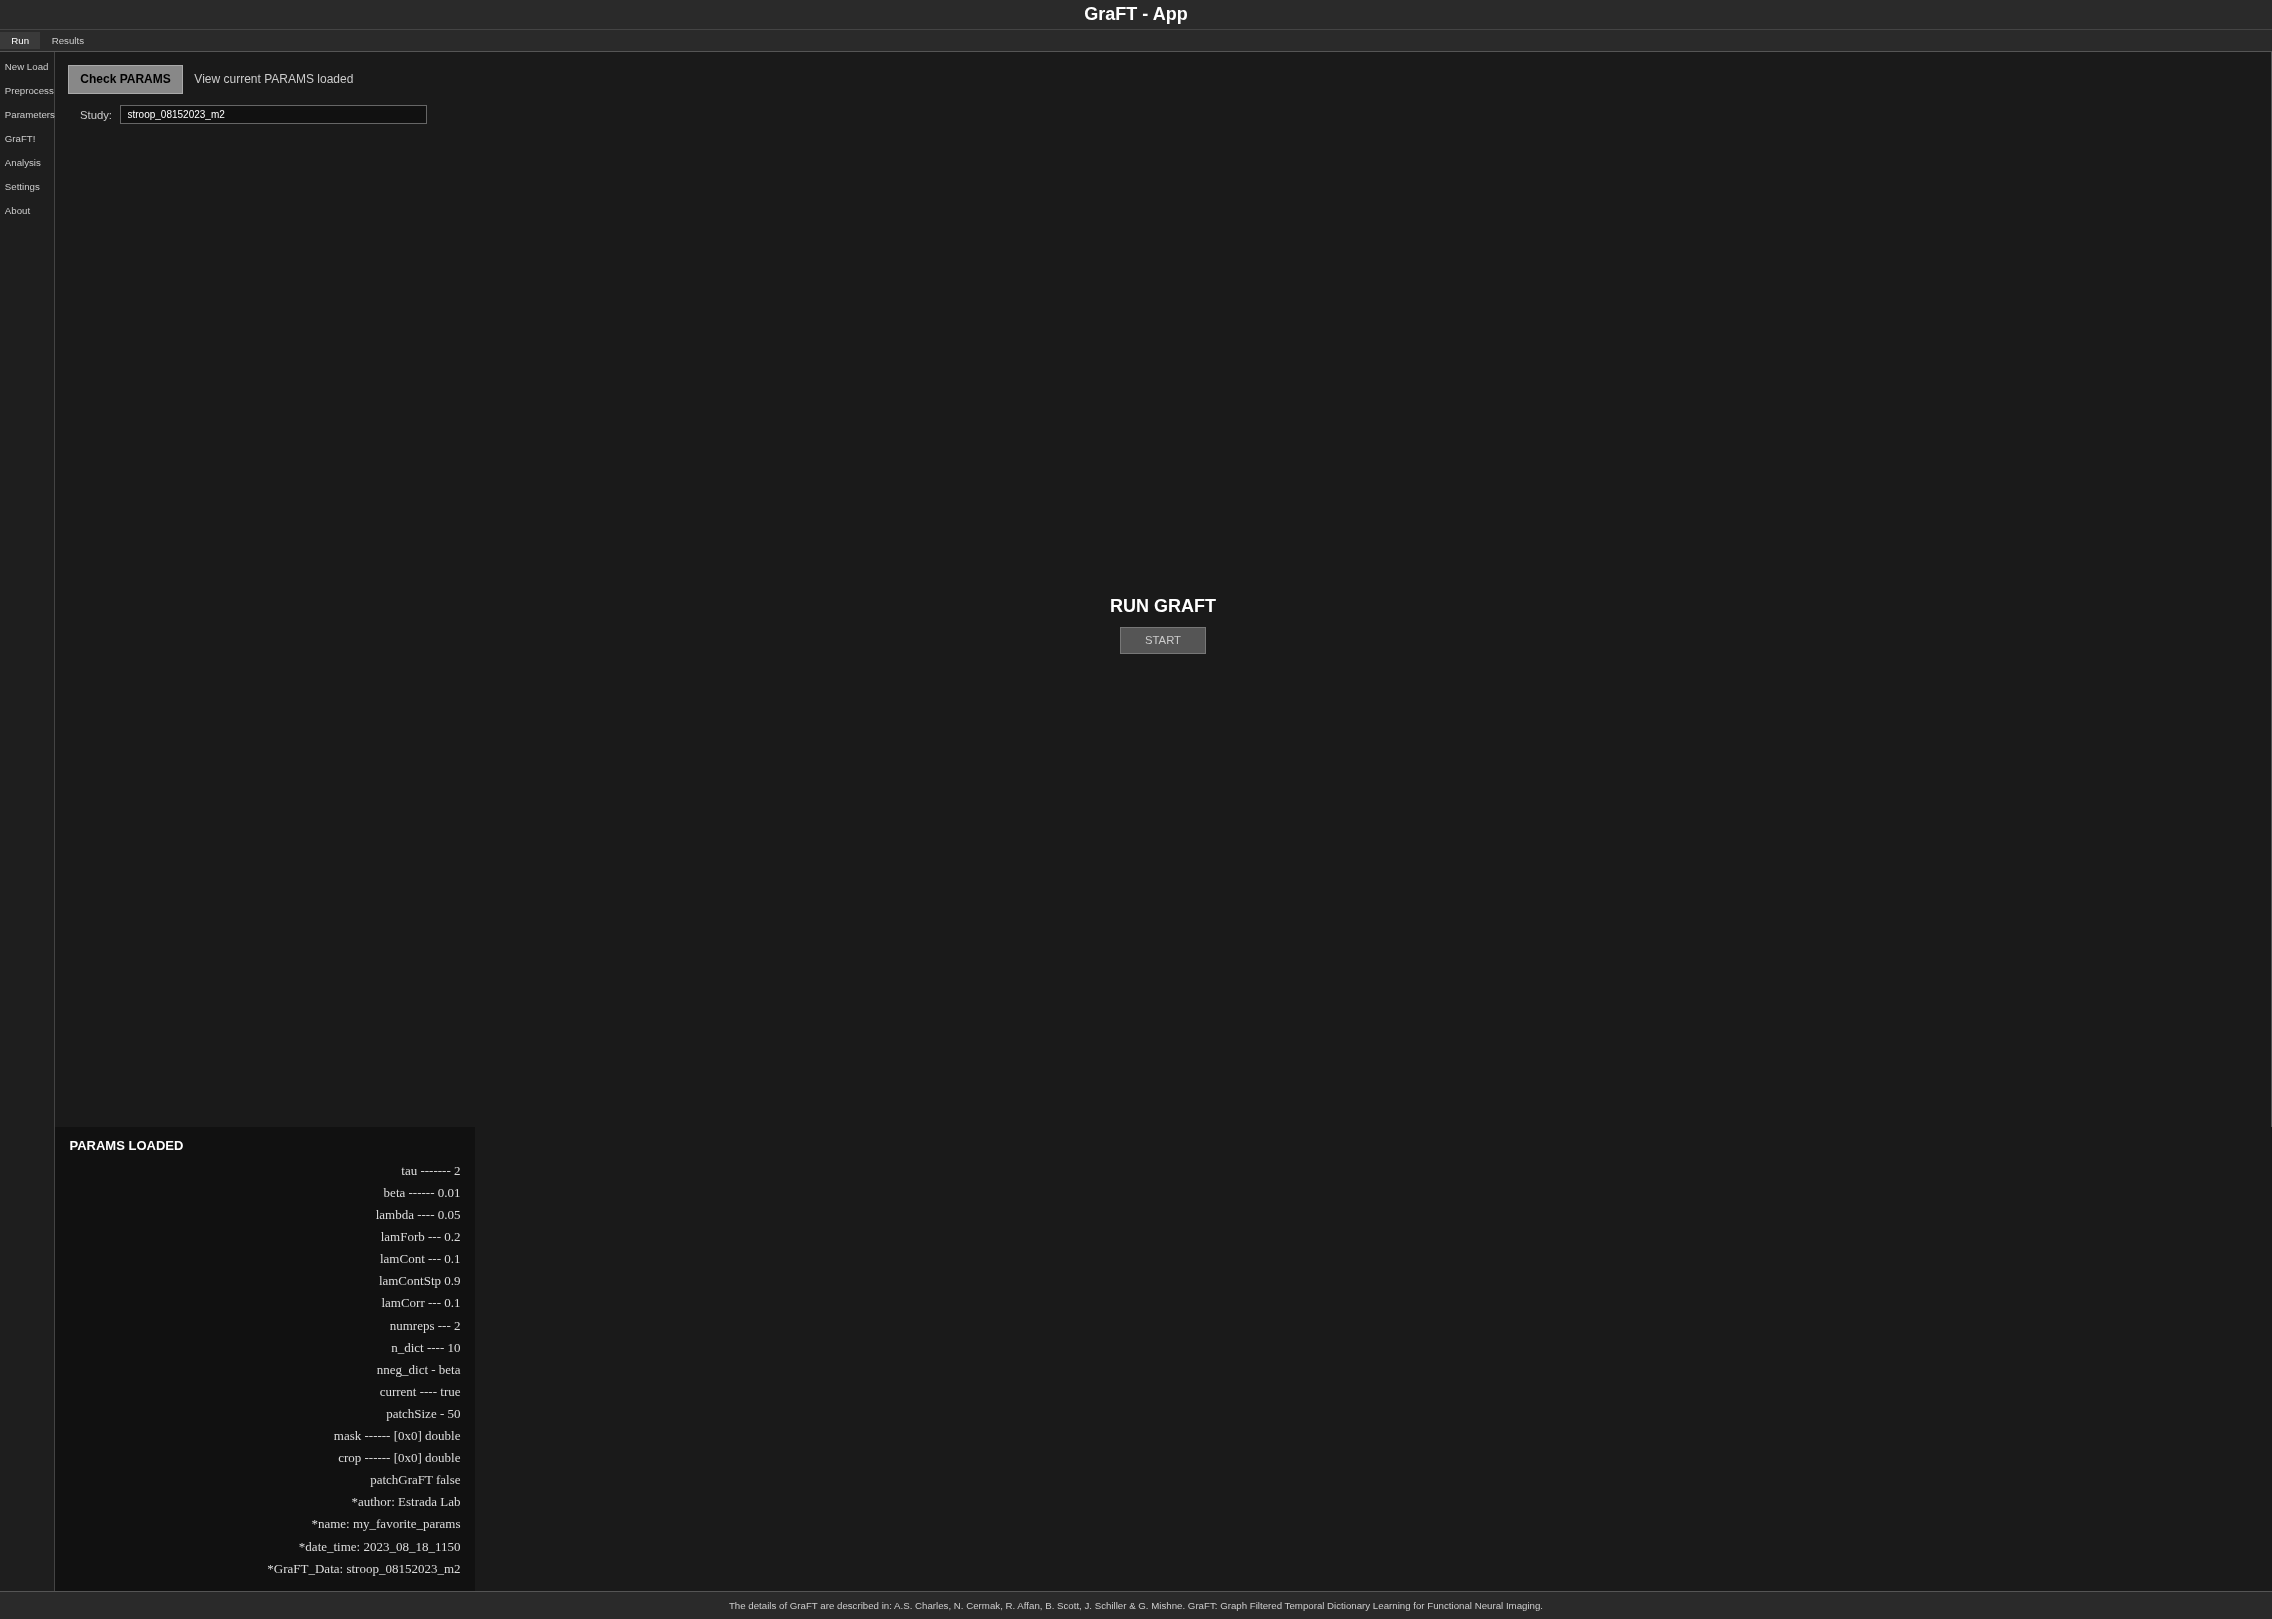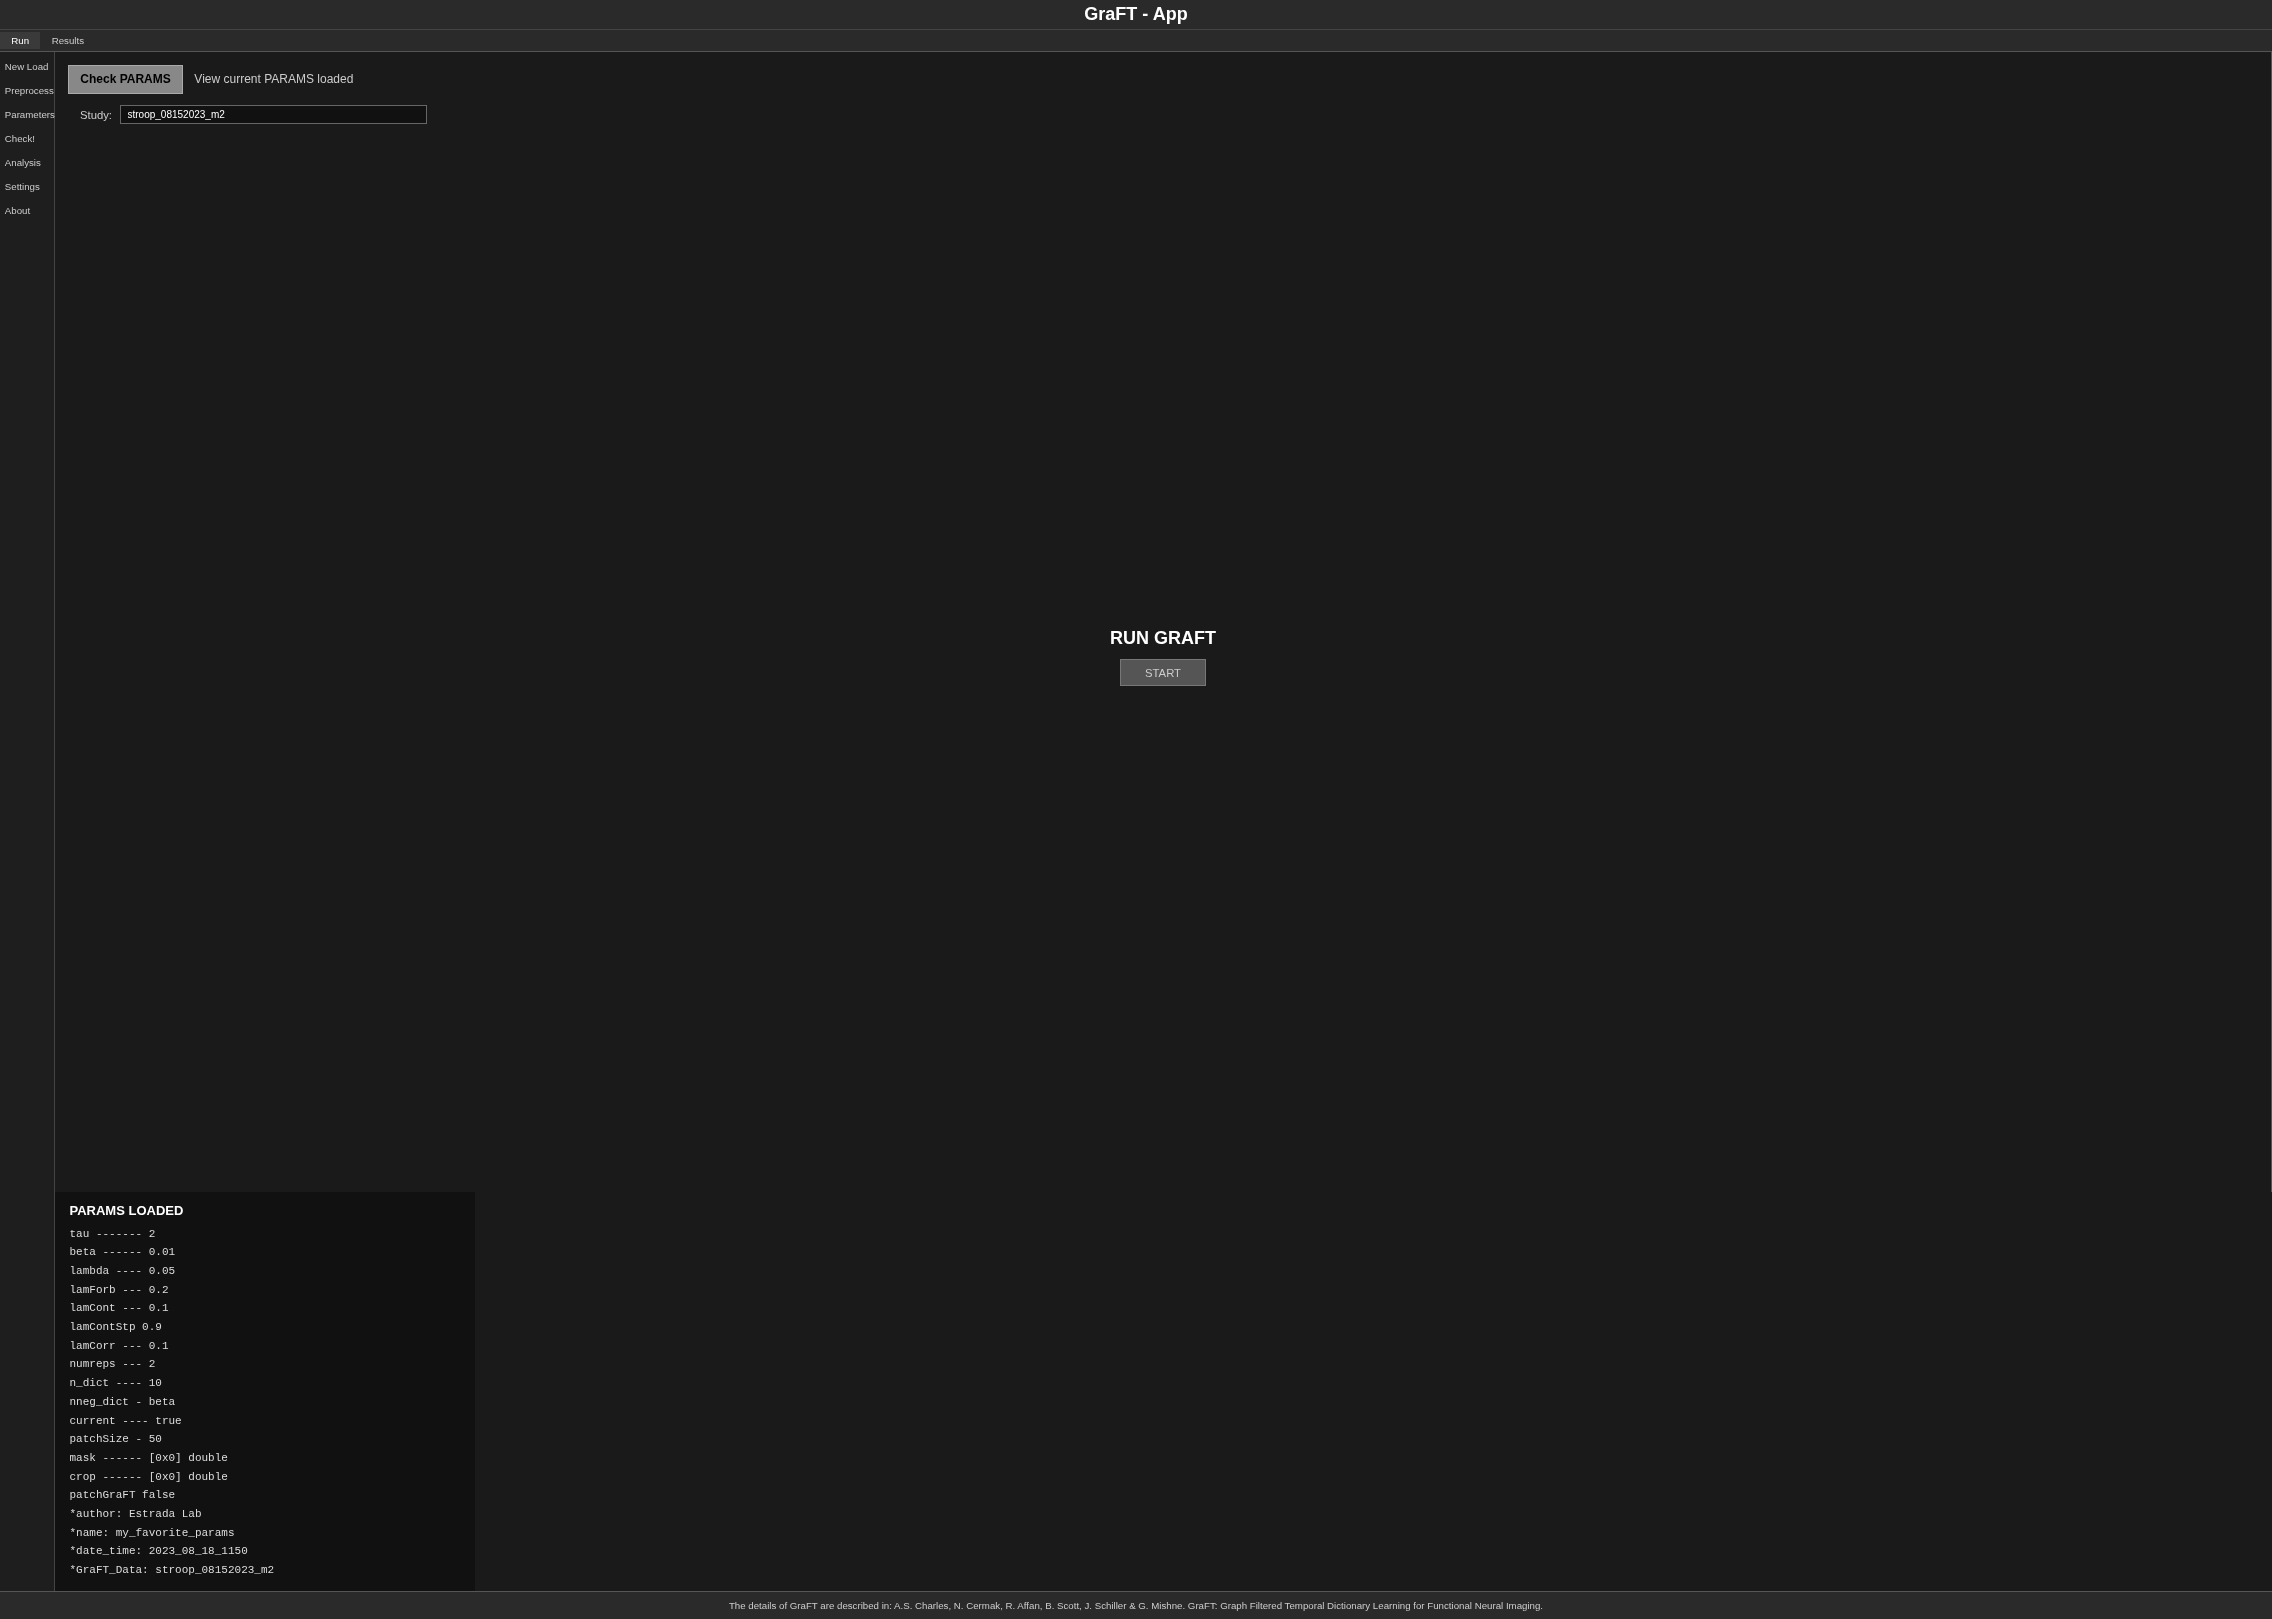--- a/index.html
+++ b/index.html
@@ -164,23 +164,24 @@
       flex-shrink: 0;
     }
     .params-title {
       font-size: 13px;
       font-weight: bold;
       color: #ffffff;
       margin-bottom: 6.5px;
     }
     .params-line {
       color: #dddddd;
-      font-size: 11px;
+      font-size: 13px;
       line-height: 1.7;
-      font-family: Liberation Mono, monospace;
+      font-family: Liberation Serif, serif;
+      text-align: right;
     }
 
     
     #footer {
       background: #2a2a2a;
       border-top: 0.8px solid #555;
       text-align: center;
       padding: 8px 16px;
       font-size: 9.7px;
       color: #cccccc;
@@ -196,21 +197,21 @@
   <div class="menu-item active">Run</div>
   <div class="menu-item">Results</div>
 </div>
 
 <div id="app-body">
 
   <div id="sidebar">
     <div class="sidebar-item">New Load</div>
     <div class="sidebar-item">Preprocess</div>
     <div class="sidebar-item">Parameters</div>
-    <div class="sidebar-item">Check!</div>
+    <div class="sidebar-item">GraFT!</div>
     <div class="sidebar-item">Analysis</div>
     <div class="sidebar-item">Settings</div>
     <div class="sidebar-item">About</div>
   </div>
 
   <div id="content">
 
     <div id="left-panel">
       <div class="check-params-row">
         <button class="check-params-btn">Check PARAMS</button>

